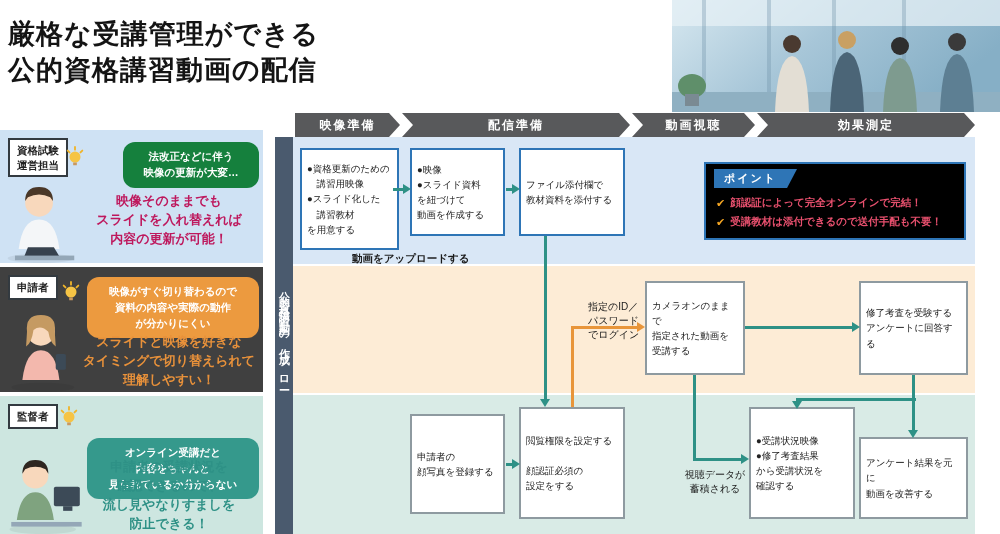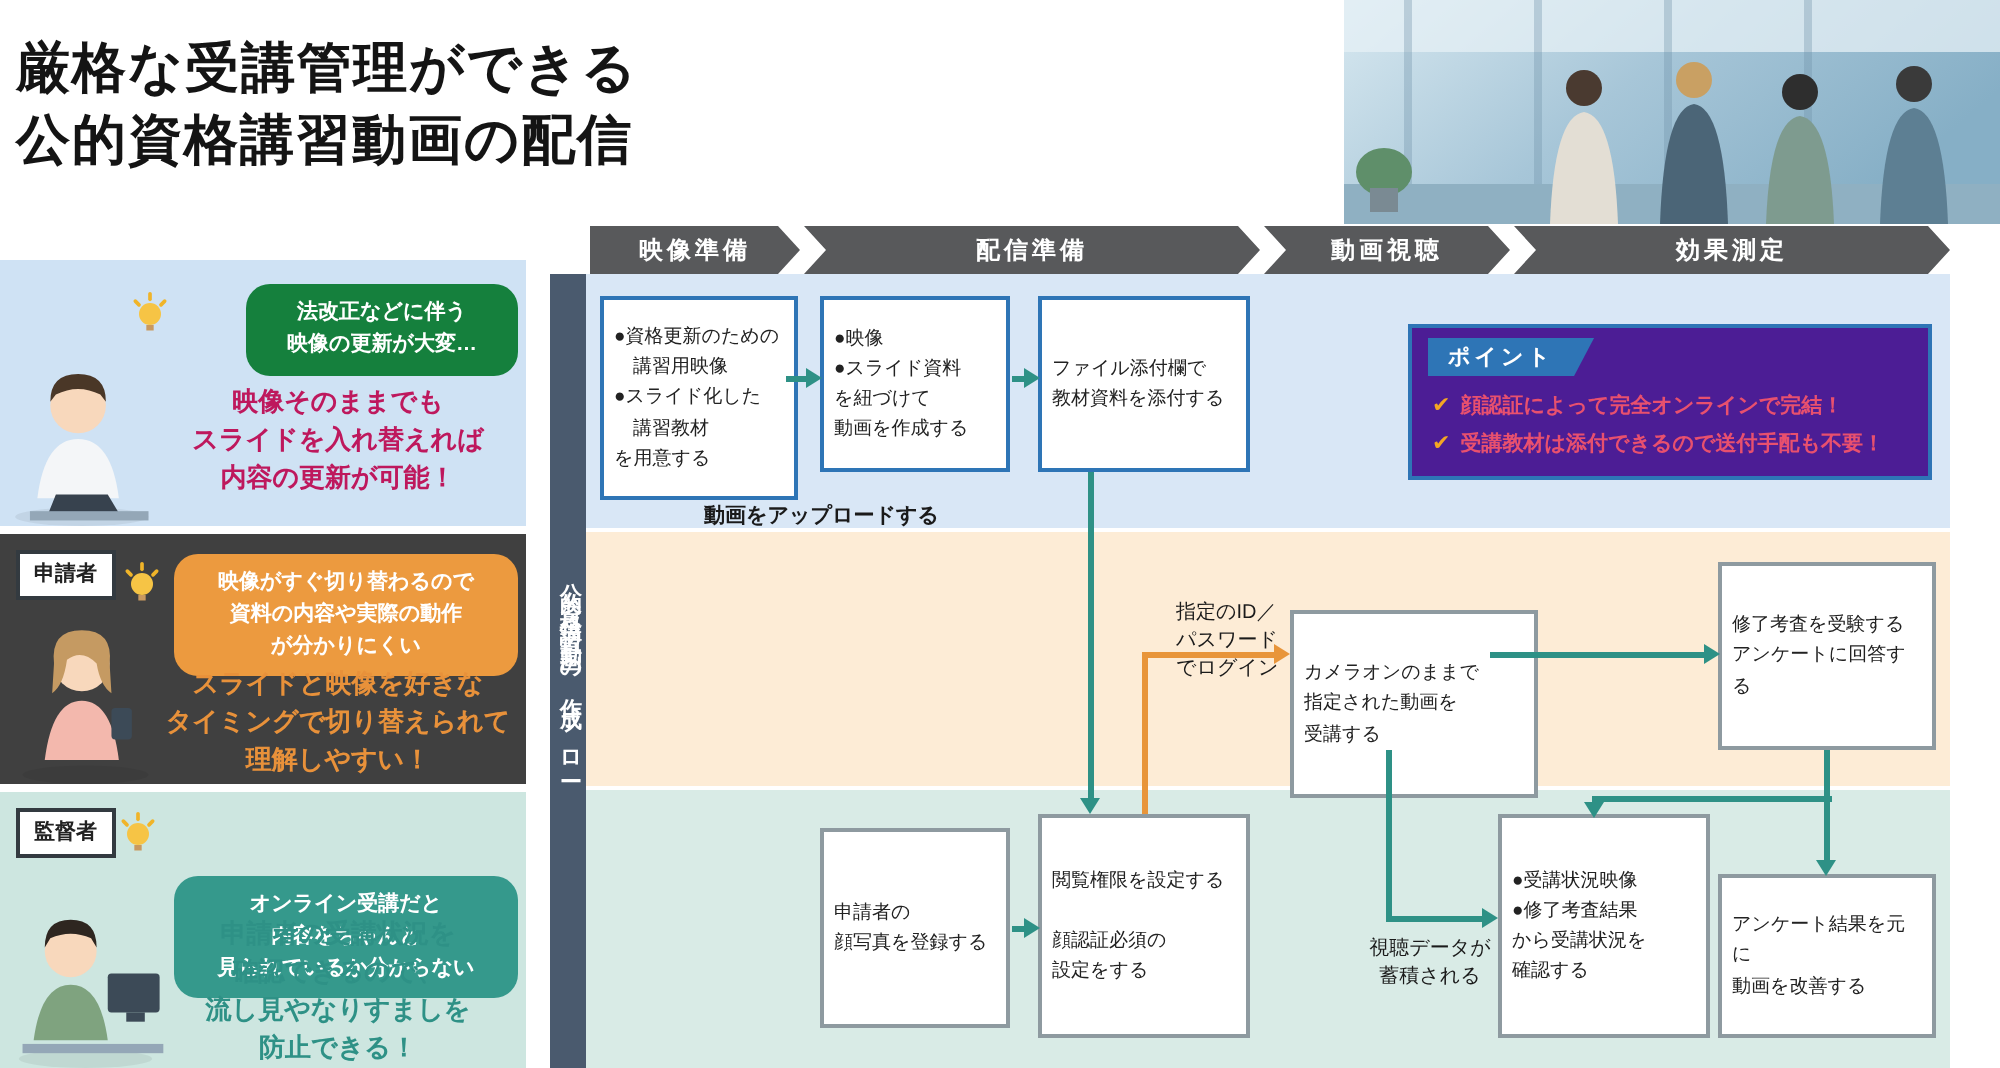--- a/index.html
+++ b/index.html
@@ -51,35 +51,35 @@
   .p0 .bulb { left:64px; top:16px; }
   .p1 .bulb { left:60px; top:14px; }
   .p2 .bulb { left:58px; top:10px; }
 
   
   .fbox { position:absolute; background:#fff; border:2px solid #8e9aa0; color:#222; font-size:9.5px; line-height:1.6; padding:4px 5px; display:flex; align-items:center; white-space:pre-line; }
   .fbox.blue { border-color:#2e75b6; }
   .boxA { left:300px; top:148px; width:99px;  height:102px; }
   .boxB { left:410px; top:148px; width:95px;  height:88px; }
   .boxC { left:519px; top:148px; width:106px; height:88px; }
-  .boxD { left:645px; top:281px; width:124px; height:94px;margin-top:24px; }
+  .boxD { left:645px; top:281px; width:100px; height:94px; }
   .boxE { left:859px; top:281px; width:109px; height:94px; }
   .boxF { left:410px; top:414px; width:95px;  height:100px; }
   .boxG { left:519px; top:407px; width:106px; height:112px; }
   .boxH { left:749px; top:407px; width:106px; height:112px; }
   .boxI { left:859px; top:437px; width:109px; height:82px; }
 
   
   .flabel { position:absolute; color:#1a1a1a; font-size:10px; line-height:1.4; }
   .upload-label { left:352px; top:251px; font-size:10.5px; font-weight:bold; }
   .login-label  { left:588px; top:300px; }
   .data-label   { left:672px; top:468px; width:86px; text-align:center; }
 
   
-  .point-box { position:absolute; left:704px; top:162px; width:262px; height:78px; background:#4c1d95; border:2px solid #2e75b6; }
+  .point-box { position:absolute; left:704px; top:162px; width:262px; height:78px; background:#000000; border:2px solid #2e75b6; }
   .point-header { position:absolute; top:5px; left:8px; background:#2e75b6; color:#fff; font-size:11px; font-weight:bold; letter-spacing:2px; padding:2px 20px 2px 10px; clip-path:polygon(0 0,100% 0,calc(100% - 10px) 100%,0 100%); }
   .point-items { position:absolute; top:32px; left:10px; right:6px; display:flex; flex-direction:column; gap:5px; }
   .point-item { display:flex; align-items:flex-start; gap:5px; font-size:10.5px; font-weight:bold; color:#e8506e; }
   .check { color:#f5a623; font-size:11px; line-height:1.3; }
 
   
   .aline { position:absolute; background:#2e9186; }
   .aline.orange { background:#e8953a; }
   .ah-r { position:absolute; width:0; height:0; border-top:5px solid transparent; border-bottom:5px solid transparent; border-left:8px solid #2e9186; }
   .ah-d { position:absolute; width:0; height:0; border-left:5px solid transparent; border-right:5px solid transparent; border-top:8px solid #2e9186; }
@@ -139,20 +139,22 @@
     </div>
   <div class="stage s3">
       <span>効果測定</span>
     </div>
 
   <div class="vbar">
     <span class="vtext">公的資格講習動画の作成フロー</span>
   </div>
 
   <div class="persona p0">
+    <div class="role-tag pre">資格試験
+運営担当</div>
     <svg class="bulb" viewBox="0 0 24 24">
       <g stroke="#f0b429" stroke-width="2" stroke-linecap="round">
         <line x1="12" y1="1" x2="12" y2="4"></line>
           <line x1="4" y1="5" x2="6" y2="7"></line>
           <line x1="20" y1="5" x2="18" y2="7"></line>
       </g>
       <circle cx="12" cy="12" r="6" fill="#f6c445"></circle>
       <rect x="10" y="18" width="4" height="3" fill="#c9995f"></rect>
     </svg>
     <svg class="illust" viewBox="0 0 95 95">

